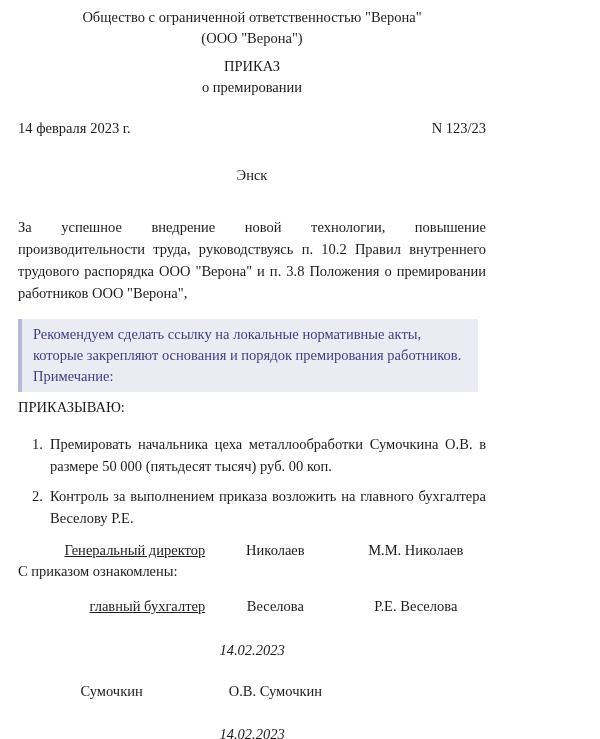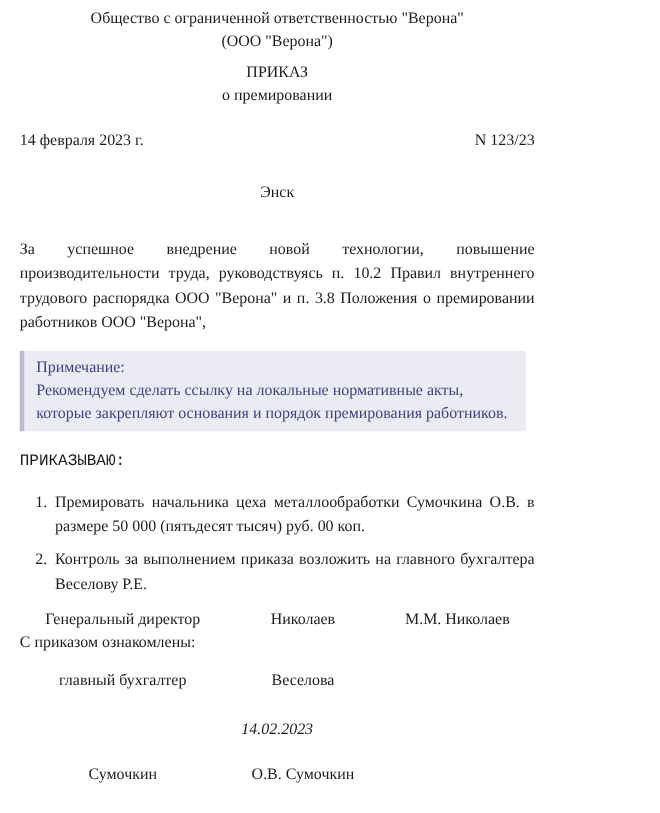--- a/index.html
+++ b/index.html
@@ -31,38 +31,38 @@
   .note {
     margin-top: 15px;
     margin-right: 8px;
     background: #ebebf3;
     border-left: 4px solid #b9b9d8;
     color: #3f3f80;
     padding: 5px 14px 5px 11px;
     line-height: 21px;
   }
 
-  .order-word { margin-top: 18px; font-family: Liberation Mono, monospace; }
+  .order-word { margin-top: 5px; }
 
   .list-item {
     position: relative;
     padding-left: 32px;
     line-height: 22px;
     text-align: justify;
   }
   .list-item .num { position: absolute; left: 14px; }
   .list-item.first { margin-top: 15px; }
   .list-item.second { margin-top: 8px; }
 
   .sig-row {
     display: grid;
     grid-template-columns: 40% 30% 30%;
     align-items: baseline;
   }
-  .sig-row .pos { text-align: center; }
+  .sig-row .pos { text-align: right; text-decoration: underline; }
   .sig-row .sig { text-align: center; }
   .sig-row .nm { text-align: center; }
 
   .director-row { margin-top: 11px; }
   .ack-label { }
   .ack-row-1 { margin-top: 14px; }
   .sign-date { margin-top: 23px; font-style: italic; }
   .ack-row-2 { margin-top: 20px; }
   .sign-date-2 { margin-top: 22px; font-style: italic; }
 </style>
@@ -80,22 +80,22 @@
   <div class="date-row">
     <span>14 февраля 2023 г.</span>
     <span>N 123/23</span>
   </div>
 
   <div class="center city">Энск</div>
 
   <p class="preamble just">За успешное внедрение новой технологии, повышение производительности труда, руководствуясь п. 10.2 Правил внутреннего трудового распорядка ООО "Верона" и п. 3.8 Положения о премировании работников ООО "Верона",</p>
 
   <div class="note">
+    <div>Рекомендуем сделать ссылку на локальные нормативные акты, которые закрепляют основания и порядок премирования работников.</div>
     <div>Примечание:</div>
-    <div>Рекомендуем сделать ссылку на локальные нормативные акты, которые закрепляют основания и порядок премирования работников.</div>
   </div>
 
   <div class="order-word">ПРИКАЗЫВАЮ:</div>
 
   <div class="list">
     <div class="list-item first">
       <span class="num">1.</span>
       <span>Премировать начальника цеха металлообработки Сумочкина О.В. в размере 50 000 (пятьдесят тысяч) руб. 00 коп.</span>
     </div>
     <div class="list-item second">
@@ -108,20 +108,21 @@
     <span class="pos">Генеральный директор</span>
     <span class="sig">Николаев</span>
     <span class="nm">М.М. Николаев</span>
   </div>
 
   <div class="ack-label">С приказом ознакомлены:</div>
 
   <div class="sig-row ack-row-1">
     <span class="pos">главный бухгалтер</span>
     <span class="sig">Веселова</span>
+    <span class="nm">Р.Е. Веселова</span>
   </div>
 
   <div class="center sign-date">14.02.2023</div>
 
   <div class="sig-row ack-row-2">
     <span class="sig">Сумочкин</span>
     <span class="nm">О.В. Сумочкин</span>
   </div>
 
   <div class="center sign-date-2">14.02.2023</div>

